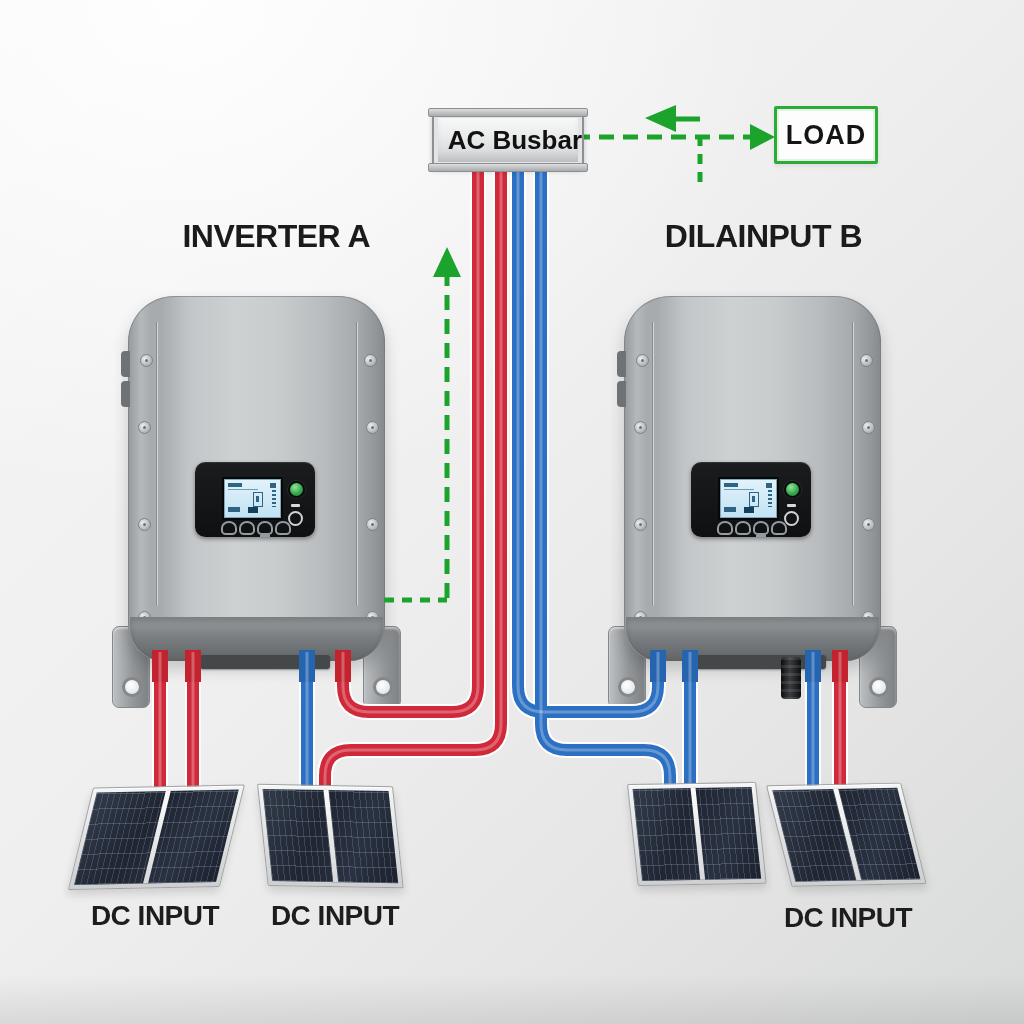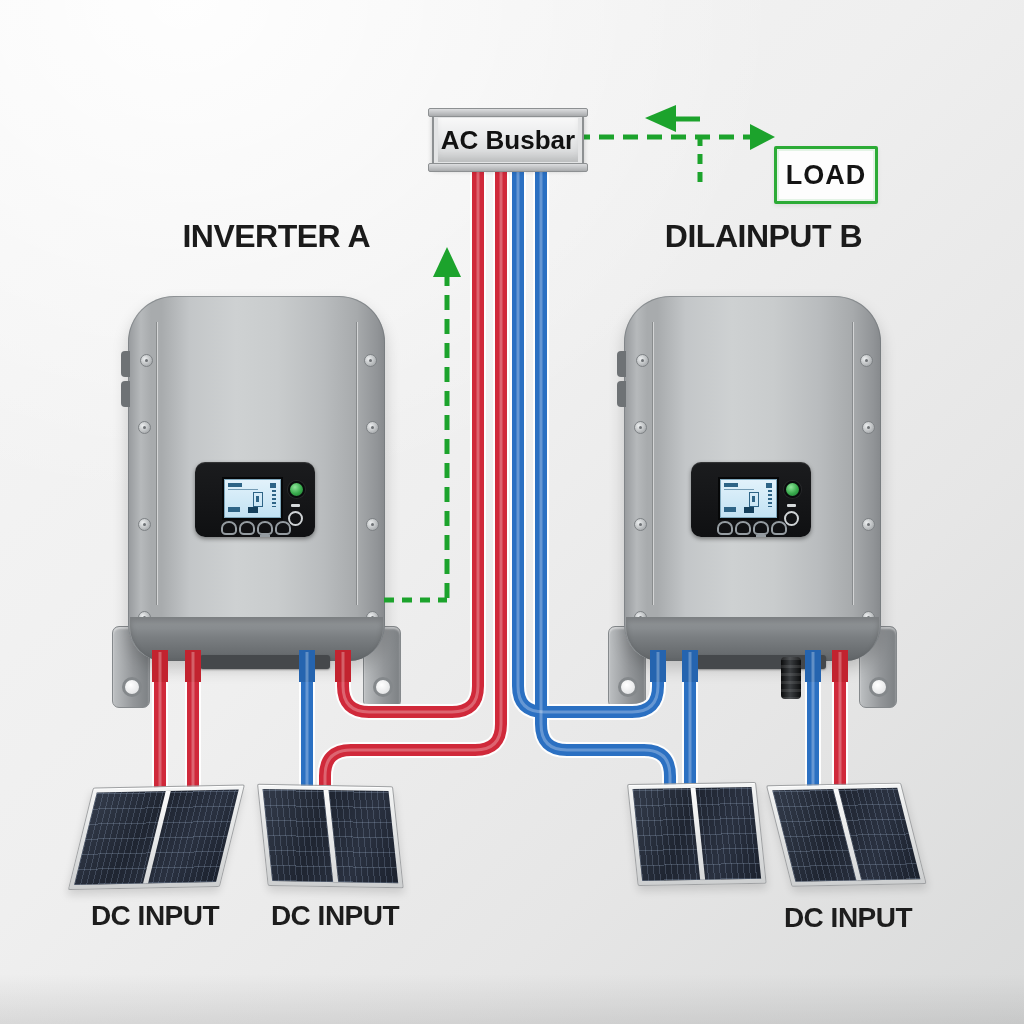--- a/index.html
+++ b/index.html
@@ -16,32 +16,32 @@
   .big-label{position:absolute;width:250px;text-align:right;font-weight:bold;
       font-size:32px;letter-spacing:-.5px;color:#1b1b1b;}
   .panel-label{position:absolute;width:190px;text-align:center;font-weight:bold;
       font-size:28px;letter-spacing:-.5px;color:#1d1d1d;}
 
   
   .busbar{position:absolute;left:432px;top:112px;width:148px;height:52px;
       background:linear-gradient(180deg,#fbfbfb 0%,#e9eaeb 45%,#cfd1d2 100%);
       border:2px solid #8d9092;border-radius:3px;
       box-shadow:inset 0 0 0 4px #e3e4e5, inset 0 -9px 10px rgba(0,0,0,.12), 0 3px 5px rgba(0,0,0,.2);
-      display:flex;align-items:center;justify-content:center;
+      display:flex;align-items:center;justify-content:flex-end;
       font-weight:bold;font-size:26px;color:#111;z-index:6;}
   .busbar::before,.busbar::after{content:"";position:absolute;left:-6px;right:-6px;height:7px;
       background:linear-gradient(180deg,#dcdddf,#a9abad);border:1px solid #8d9092;border-radius:2px;}
   .busbar::before{top:-6px;} .busbar::after{bottom:-6px;}
 
   
   .loadbox{position:absolute;left:774px;top:106px;width:98px;height:52px;
       background:#fdfdfd;border:3px solid #2cab36;border-radius:2px;
       box-shadow:inset 0 0 0 2px rgba(44,171,54,.12), 0 2px 4px rgba(0,0,0,.08);
       display:flex;align-items:center;justify-content:center;
-      font-weight:bold;font-size:27px;letter-spacing:1px;color:#141414;z-index:6;margin-top:40px;}
+      font-weight:bold;font-size:27px;letter-spacing:1px;color:#141414;z-index:6;}
 
   
   .inv{position:absolute;top:296px;width:257px;height:365px;}
   .inv-a{left:128px;} .inv-b{left:624px;}
   .bracket{position:absolute;width:36px;height:80px;top:330px;z-index:0;
       background:linear-gradient(90deg,#bdc0c2 0%,#94979a 55%,#7d8184 100%);
       border:1px solid #85898c;border-radius:7px;box-shadow:inset 0 2px 2px rgba(255,255,255,.5);}
   .bracket.bl{left:-16px;} .bracket.br{right:-16px;}
   .bracket .hole{position:absolute;left:9px;top:50px;width:14px;height:14px;border-radius:50%;
       background:radial-gradient(circle at 40% 35%,#ffffff,#e8e9ea 65%,#d5d6d7);

